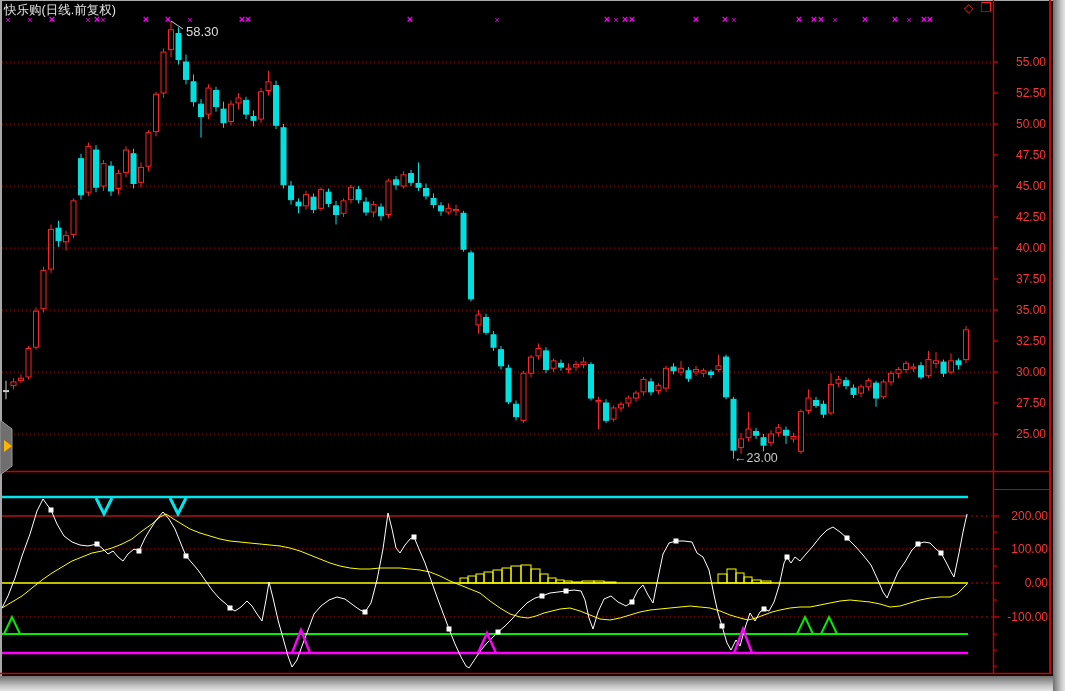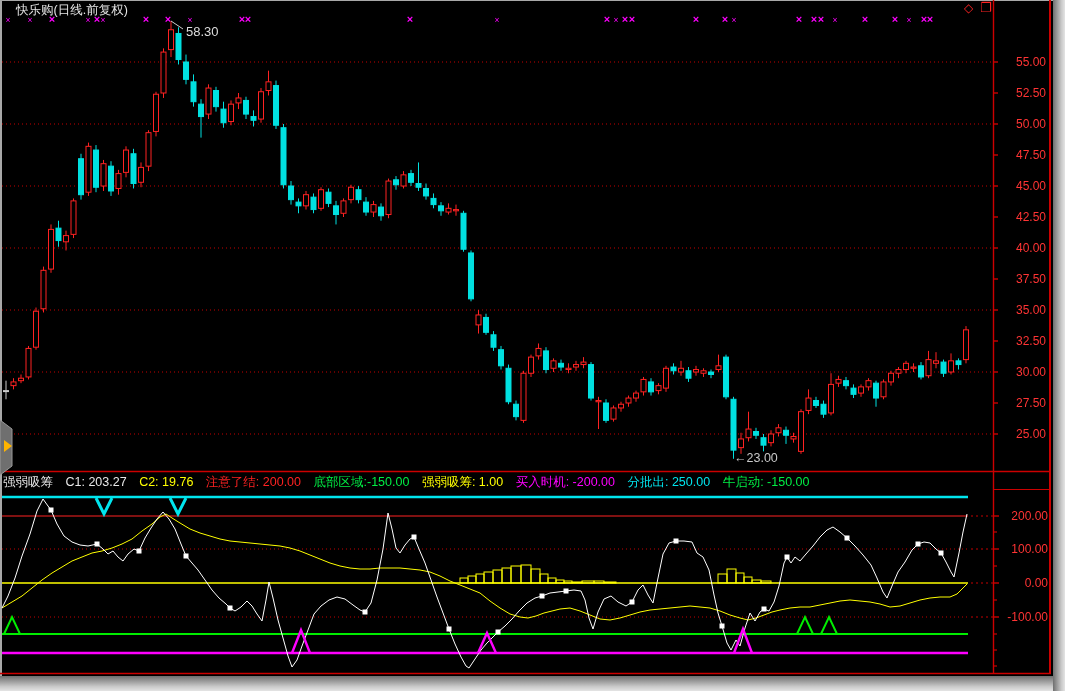--- a/index.html
+++ b/index.html
@@ -5,21 +5,21 @@
   html,body{margin:0;padding:0;background:#e8e8e8;}
   #stage{position:relative;width:1065px;height:691px;overflow:hidden;
          font-family:"Liberation Sans","DejaVu Sans",sans-serif;background:#e8e8e8;}
   #appwin{position:absolute;left:0;top:0;width:1053px;height:676px;background:#000;
           border-left:2px solid #a8a8a8;border-top:1px solid #a8a8a8;box-sizing:border-box;}
   #shadow-right{position:absolute;left:1053px;top:0;width:12px;height:691px;
           background:linear-gradient(90deg,#6f6f6f,#c9c9c9 70%,#e4e4e4);}
   #shadow-bottom{position:absolute;left:0;top:676px;width:1053px;height:15px;
           background:linear-gradient(180deg,#6f6f6f,#c9c9c9 70%,#e4e4e4);}
   #chart-svg{position:absolute;left:0;top:0;}
-  #title-bar{position:absolute;left:16px;top:2px;color:#e6e6e6;font-size:12.5px;letter-spacing:0;}
+  #title-bar{position:absolute;left:4px;top:2px;color:#e6e6e6;font-size:12.5px;letter-spacing:0;}
   #indicator-label-bar{position:absolute;left:3px;top:474px;font-size:12.5px;white-space:nowrap;}
   #indicator-label-bar span{margin-right:9px;}
   .winicon{position:absolute;top:2px;color:#ff2222;font-size:12px;line-height:12px;}
 </style>
 </head>
 <body>
 
 <div id="stage">
   <div id="appwin"></div>
   <div id="shadow-right"></div>
@@ -462,24 +462,13 @@
       <g>
         <polygon points="0,420 12,429 12,466 0,475" fill="#6f6f6f" stroke="#999" stroke-width="1"></polygon>
         <polygon points="4,440 12,446 4,452" fill="#ffb400"></polygon>
       </g>
     </svg>
 
   <div id="title-bar">快乐购(日线.前复权)</div>
   <div class="winicon" style="left:964px;">◇</div>
   <div class="winicon" style="left:980px;font-size:13px;">❐</div>
 
-  <div id="indicator-label-bar">
-    <span style="color: rgb(232, 232, 232);">强弱吸筹</span>
-    <span style="color: rgb(232, 232, 232);">C1: 203.27</span>
-    <span style="color: rgb(255, 255, 0);">C2: 19.76</span>
-    <span style="color: rgb(255, 34, 34);">注意了结: 200.00</span>
-    <span style="color: rgb(0, 238, 68);">底部区域:-150.00</span>
-    <span style="color: rgb(255, 255, 0);">强弱吸筹: 1.00</span>
-    <span style="color: rgb(255, 0, 255);">买入时机: -200.00</span>
-    <span style="color: rgb(0, 229, 238);">分批出: 250.00</span>
-    <span style="color: rgb(0, 238, 68);">牛启动: -150.00</span>
-  </div>
 </div>
 
 </body></html>

